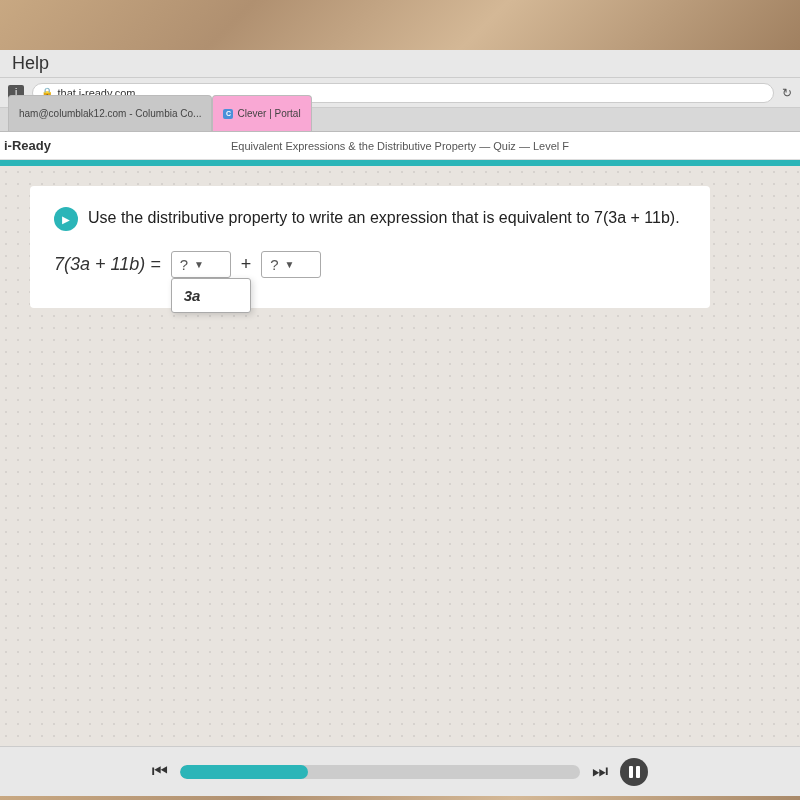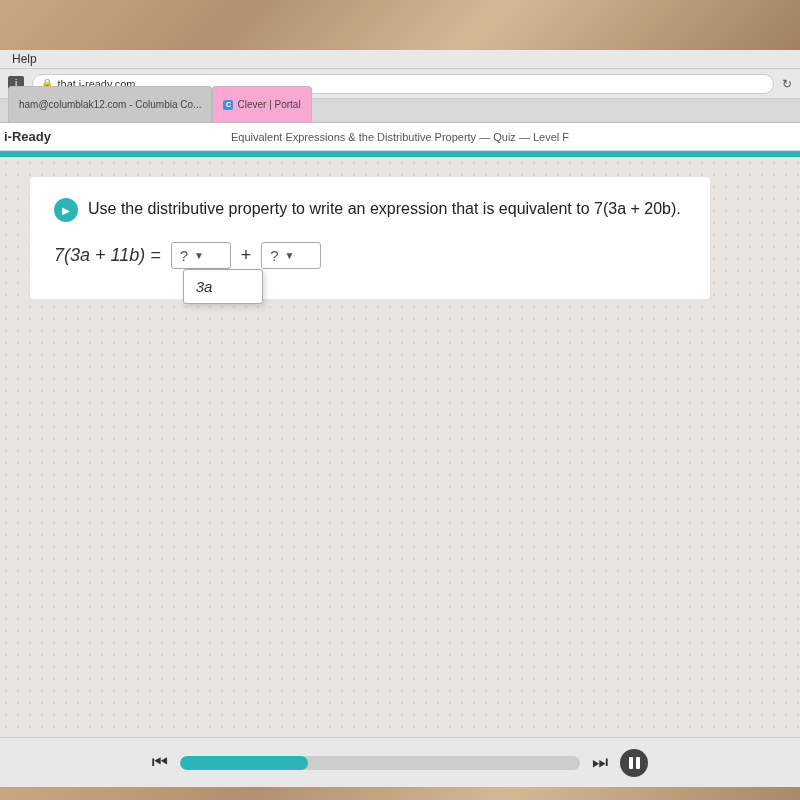--- a/index.html
+++ b/index.html
@@ -227,27 +227,28 @@
     }
 
     .dropdown-arrow {
       font-size: 10px;
       color: #555;
     }
 
     .dropdown-menu {
       position: absolute;
       top: 100%;
-      left: 12px;
+      left: 0;
       background: white;
       border: 1.5px solid #aaa;
       border-radius: 3px;
       min-width: 80px;
       z-index: 100;
       box-shadow: 2px 2px 6px rgba(0,0,0,0.15);
+      font-weight: bold;
     }
 
     .dropdown-option {
       padding: 8px 12px;
       font-size: 15px;
       cursor: pointer;
       color: #333;
       font-style: italic;
       border-bottom: 1px solid #eee;
     }
@@ -321,23 +322,23 @@
       height: 60px;
       background: linear-gradient(135deg, #c8a882 0%, #b09070 30%, #d4b896 60%, #a08060 100%);
       overflow: hidden;
     }
 
     
     .menu-bar {
       background: #e8e8e8;
       border-bottom: 1px solid #ccc;
       padding: 2px 8px;
-      font-size: 12px;
-      color: #333;
-      height: 19px;
+      font-size: 18px;
+      color: #333;
+      height: 28px;
       display: flex;
       align-items: center;
     }
 
     .menu-item {
       cursor: pointer;
       padding: 0 4px;
     }
   </style>
 </head>
@@ -373,21 +374,21 @@
   <span class="quiz-title">Equivalent Expressions &amp; the Distributive Property — Quiz — Level F</span>
 </div>
 
 <div class="teal-bar"></div>
 
 <div class="main-content">
   <div class="question-area">
 
     <div class="question-text">
       <div class="audio-icon"></div>
-      <span>Use the distributive property to write an expression that is equivalent to 7(3a + 20b).</span>
+      <span>Use the distributive property to write an expression that is equivalent to 7(3a + 11b).</span>
     </div>
 
     <div class="equation-row">
       <span class="equation-label">7(3a + 11b) =</span>
 
       <div class="dropdown-container">
         <button class="dropdown-btn">
           <span>?</span>
           <span class="dropdown-arrow">▼</span>
         </button>

